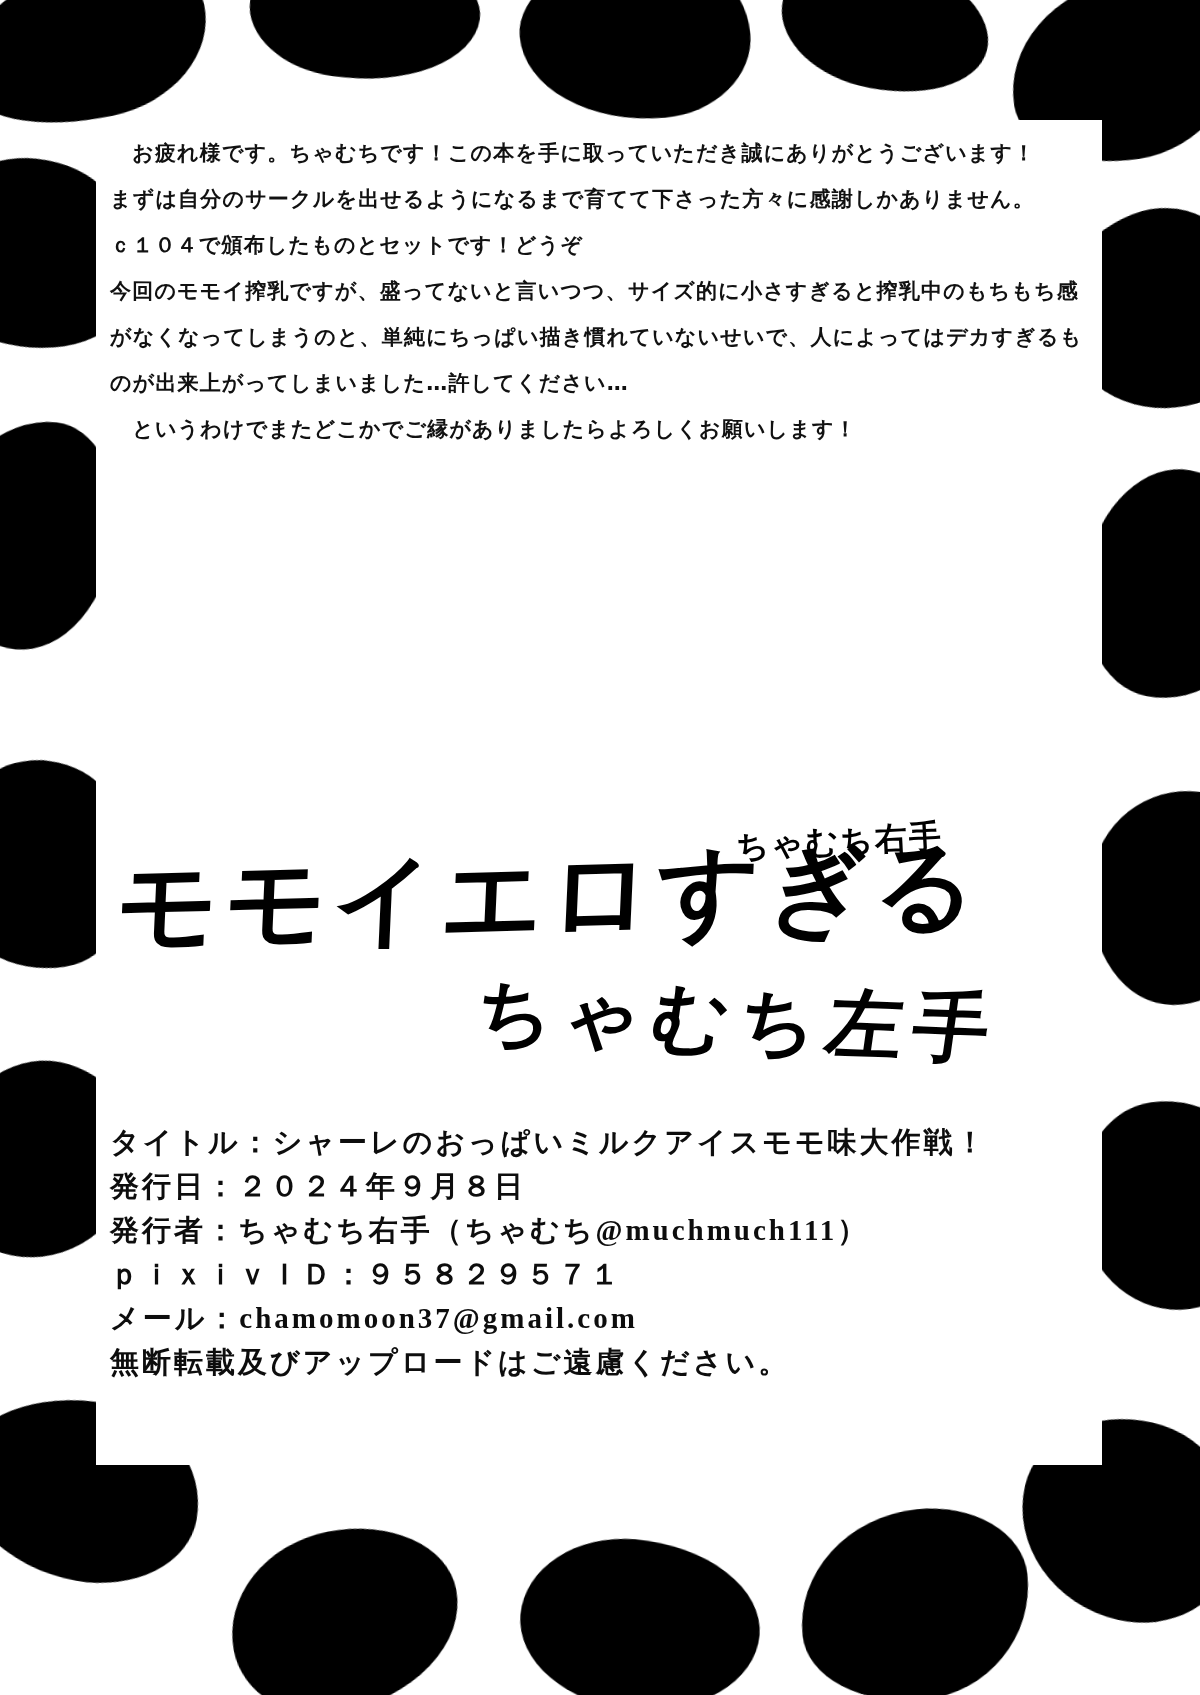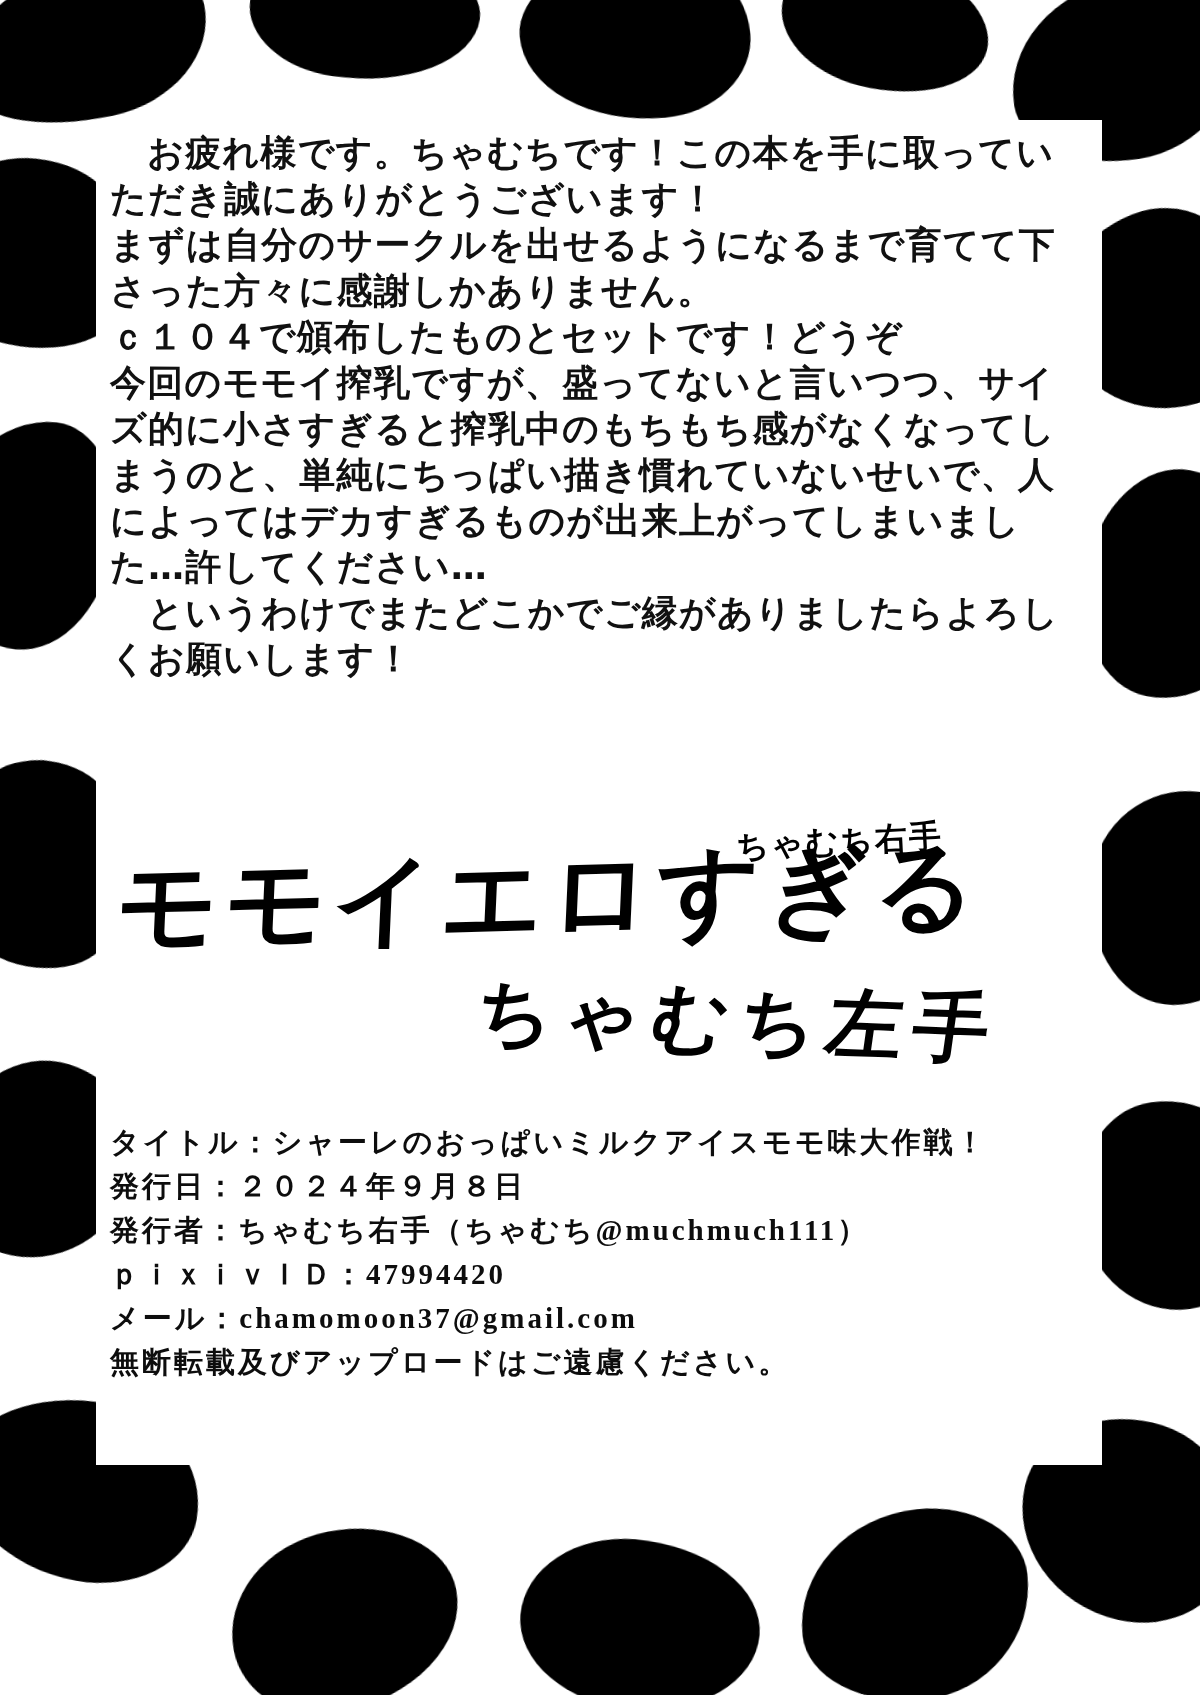--- a/index.html
+++ b/index.html
@@ -40,21 +40,21 @@
   }
 
   
   #afterword {
     position: absolute;
     left: 14px;
     top: 10px;
     width: 978px;
     color: #111111;
     font-family: "DejaVu Sans", sans-serif;
-    font-size: 36px;
+    font-size: 21px;
     line-height: 46px;
     letter-spacing: 1.2px;
     font-weight: 600;
   }
   #afterword p {
     margin: 0;
     white-space: pre-wrap;
   }
 
   
@@ -149,18 +149,18 @@
   <div id="handwrite">
     <div id="hw-righthand">ちゃむち右手</div>
     <div id="hw-main">モモイエロすぎる</div>
     <div id="hw-sub">ちゃむち左手</div>
   </div>
 
   <div id="colophon">
     <div>タイトル：シャーレのおっぱいミルクアイスモモ味大作戦！</div>
     <div>発行日：２０２４年９月８日</div>
     <div>発行者：ちゃむち右手（ちゃむち@muchmuch111）</div>
-    <div>ｐｉｘｉｖＩＤ：47994420</div>
+    <div>ｐｉｘｉｖＩＤ：９５８２９５７１</div>
     <div>メール：chamomoon37@gmail.com</div>
     <div>無断転載及びアップロードはご遠慮ください。</div>
   </div>
 
 </div>
 
 </body></html>

